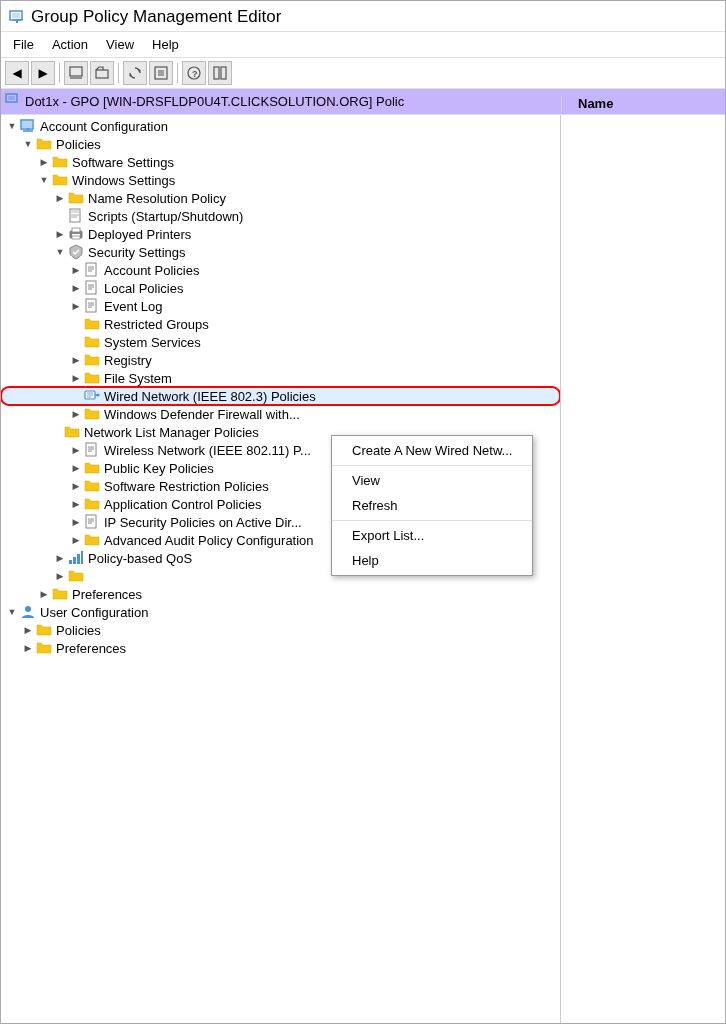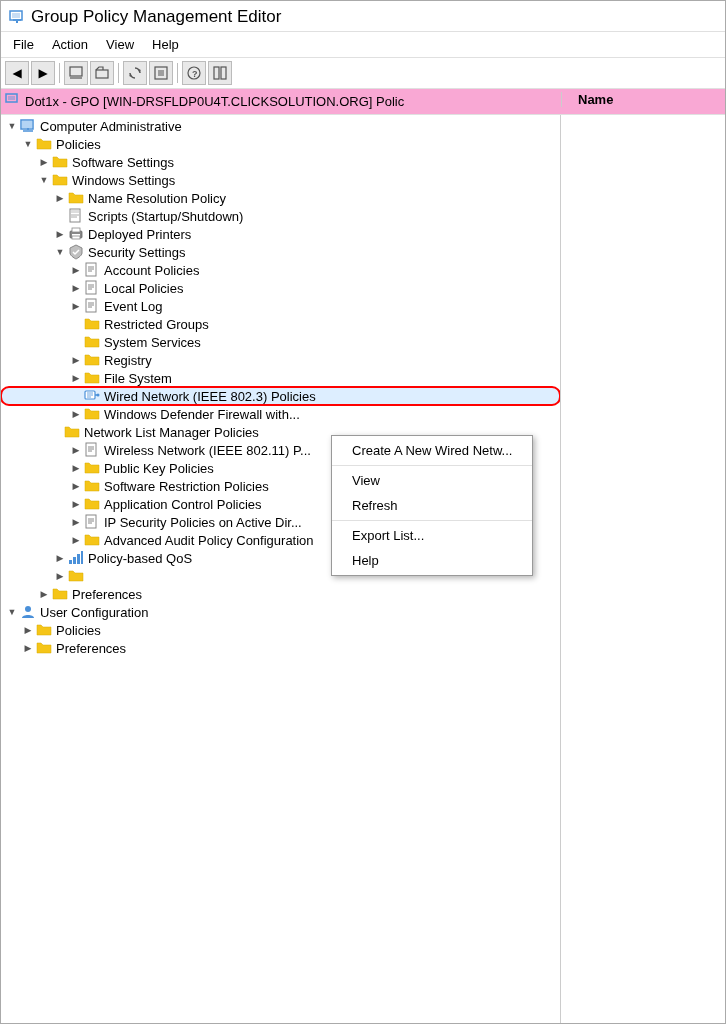--- a/index.html
+++ b/index.html
@@ -141,23 +141,23 @@
       outline: 2px solid red;
       outline-offset: -1px;
       background: #ddeeff;
       z-index: 2;
     }
     
     .gpo-title-row {
       border-bottom: 1px solid #e0e0e0;
       padding: 3px 4px;
       display: flex;
-      align-items: flex-start;
+      align-items: flex-end;
       gap: 3px;
-      background: #f9a8d4;
+      background: #c4b5fd;
     }
     .name-col-header {
       font-weight: 700;
       font-size: 13px;
       padding: 3px 8px;
     }
   </style>
 </head>
 <body>
 
@@ -252,21 +252,21 @@
       <div class="tree-item" style="padding-left: 4px;">
             <span class="expand-arrow">▼</span>
             <span class="tree-icon">
               <svg width="16" height="16" viewBox="0 0 16 16">
                 <rect x="1" y="2" width="12" height="9" fill="none" stroke="#4a90d9" stroke-width="1.5"></rect>
       <rect x="2" y="3" width="10" height="7" fill="#b3d4f5"></rect>
       <line x1="3" y1="13" x2="13" y2="13" stroke="#4a90d9" stroke-width="1.5"></line>
       <line x1="7" y1="11" x2="9" y2="11" stroke="#4a90d9" stroke-width="1.5"></line>
               </svg>
             </span>
-            <span class="tree-label">Computer Administrative</span>
+            <span class="tree-label">Account Configuration</span>
           </div>
           <div class="tree-item" style="padding-left: 20px;">
             <span class="expand-arrow">▼</span>
             <span class="tree-icon">
               <svg width="16" height="16" viewBox="0 0 16 16">
                 <path d="M1 4 L1 13 L15 13 L15 5 L7 5 L5 3 L1 3 Z" fill="#f5c518" stroke="#d4a800" stroke-width="0.5"></path>
               </svg>
             </span>
             <span class="tree-label">Policies</span>
           </div>

